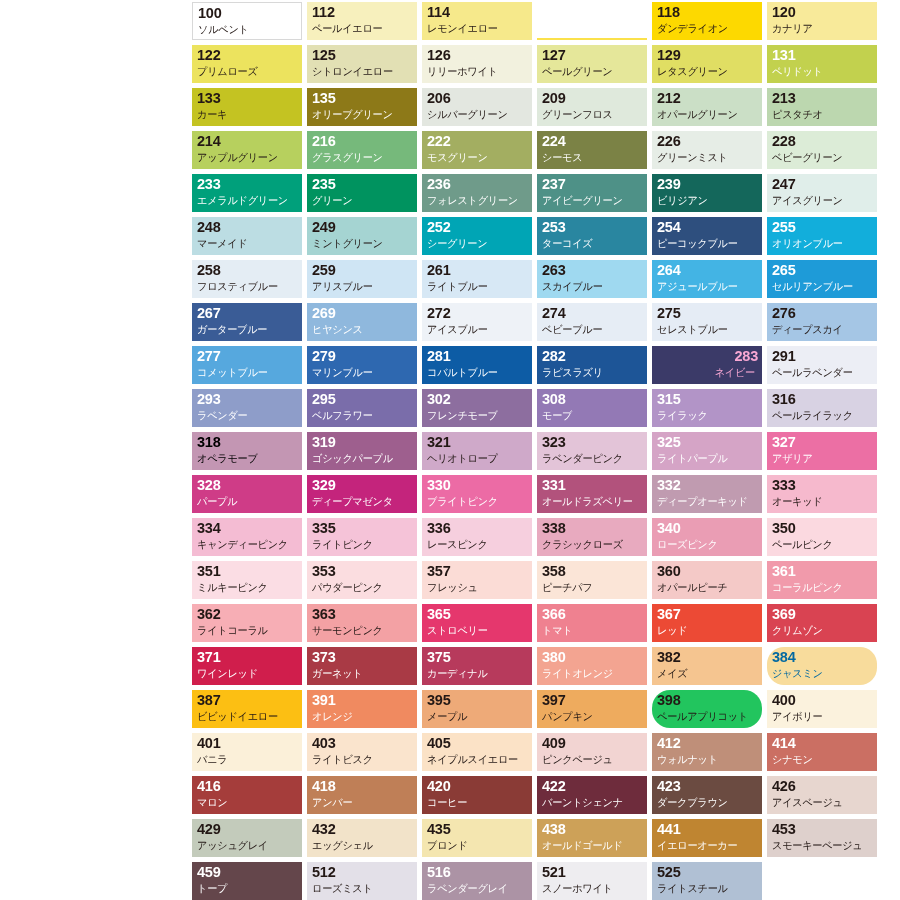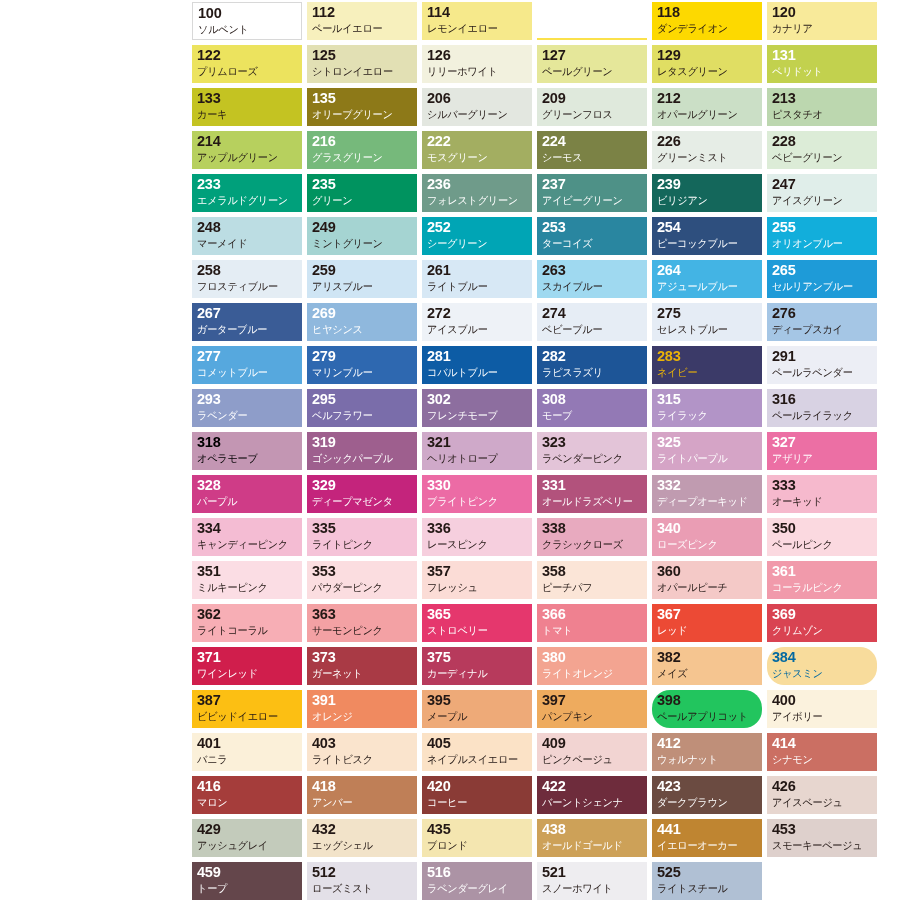--- a/index.html
+++ b/index.html
@@ -265,21 +265,21 @@
         <span class="swatch-name">マリンブルー</span>
       </div>
       <div class="swatch" style="background: rgb(13, 92, 165); color: rgb(255, 255, 255);">
         <span class="swatch-code">281</span>
         <span class="swatch-name">コバルトブルー</span>
       </div>
       <div class="swatch" style="background: rgb(29, 85, 151); color: rgb(255, 255, 255);">
         <span class="swatch-code">282</span>
         <span class="swatch-name">ラピスラズリ</span>
       </div>
-      <div class="swatch" style="background: rgb(59, 58, 104); color: #eab308;">
+      <div class="swatch" style="background: rgb(59, 58, 104); color: #f9a8d4; text-align: right;">
         <span class="swatch-code">283</span>
         <span class="swatch-name">ネイビー</span>
       </div>
       <div class="swatch" style="background: rgb(236, 238, 245); color: rgb(35, 24, 21);">
         <span class="swatch-code">291</span>
         <span class="swatch-name">ペールラベンダー</span>
       </div>
       <div class="swatch" style="background: rgb(142, 157, 201); color: rgb(255, 255, 255);">
         <span class="swatch-code">293</span>
         <span class="swatch-name">ラベンダー</span>

